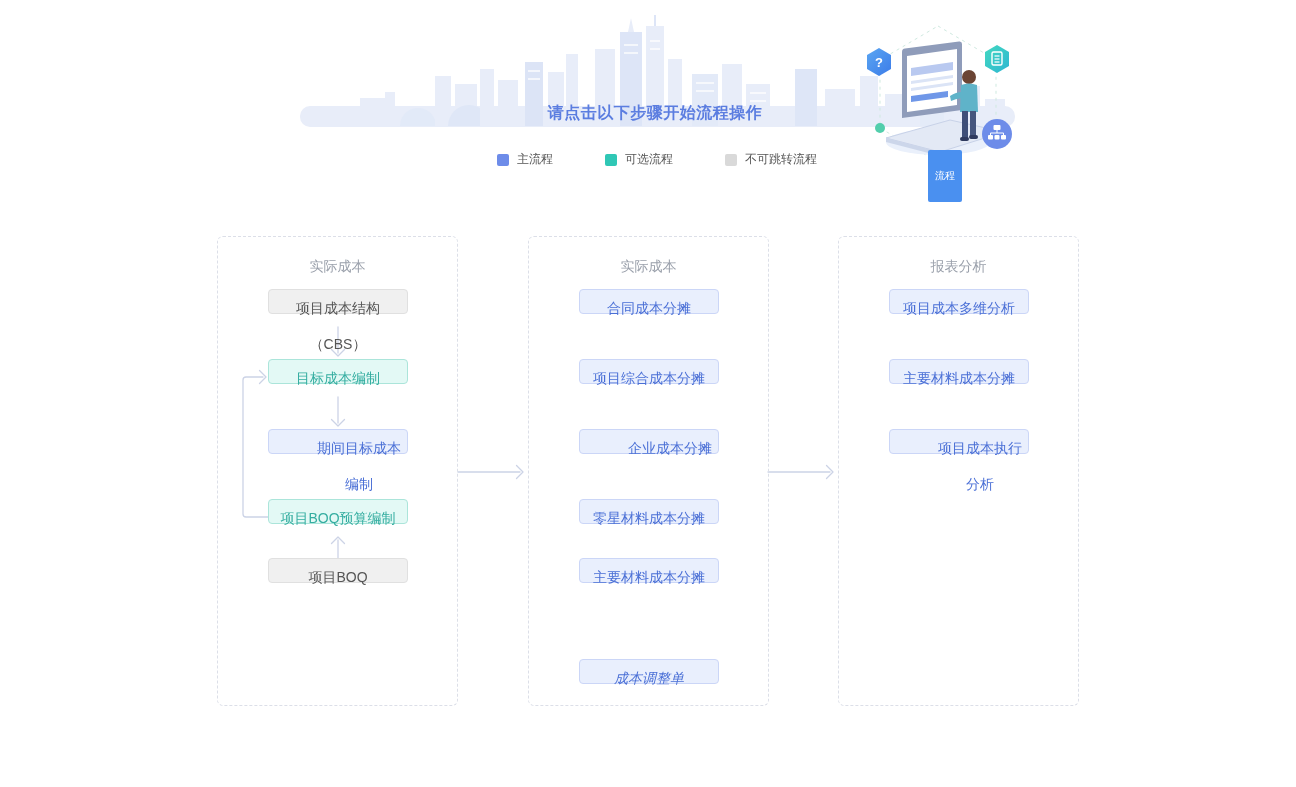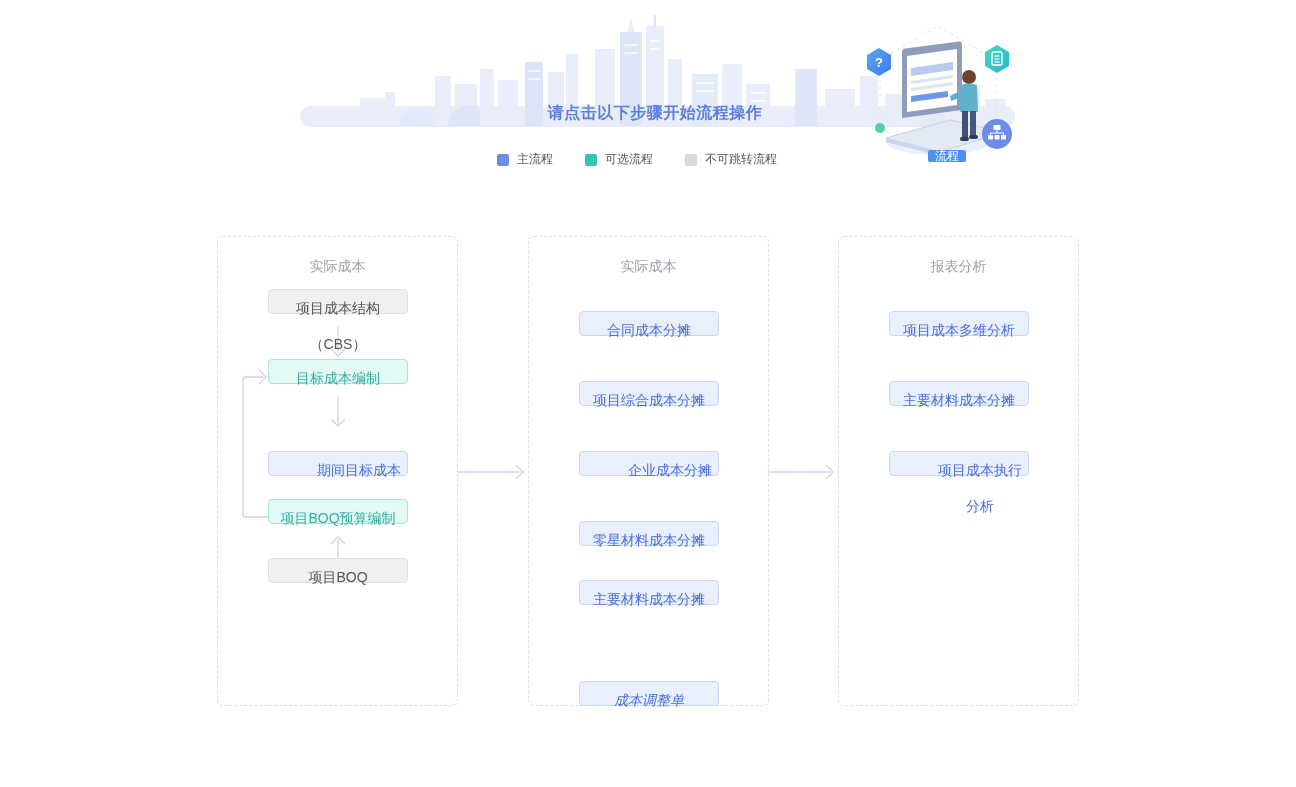--- a/index.html
+++ b/index.html
@@ -3,45 +3,45 @@
 <meta charset="utf-8">
 <style>
   html,body{margin:0;padding:0;background:#fff;}
   .page{position:relative;width:1296px;height:787px;background:#fff;overflow:hidden;
         font-family:"Liberation Sans","DejaVu Sans",sans-serif;}
 
   
   .skyline{position:absolute;left:300px;top:14px;width:715px;height:120px;}
   .hero-title{position:absolute;left:450px;top:103px;width:410px;text-align:center;
               font-size:16px;font-weight:600;color:var(--title-blue);letter-spacing:.5px;}
-  .legend{position:absolute;left:497px;top:151px;display:flex;gap:32px;align-items:center;}
+  .legend{position:absolute;left:497px;top:151px;display:flex;gap:52px;align-items:center;}
   .legend-item{display:flex;align-items:center;gap:8px;}
   .legend-swatch{width:12px;height:12px;border-radius:2px;}
   .legend-swatch.main{background:var(--accent-main);}
   .legend-swatch.optional{background:var(--accent-optional);}
   .legend-swatch.locked{background:var(--accent-locked);}
   .legend-label{font-size:12px;color:#555;}
   .illus{position:absolute;left:858px;top:22px;width:160px;height:150px;}
   .flow-badge{position:absolute;left:928px;top:150px;background:#4a90f0;color:#fff;
-              font-size:12px;line-height:12px;padding:0 7px;border-radius:2px;}
+              font-size:10px;line-height:12px;padding:20px 7px;border-radius:2px;}
 
   
   .panel{position:absolute;top:236px;width:241px;height:470px;border:1px dashed #dcdfe8;
          border-radius:6px;box-sizing:border-box;}
   .panel.col0{left:217px;}
   .panel.col1{left:528px;}
   .panel.col2{left:838px;}
   .panel-title{position:absolute;top:21px;left:0;width:100%;text-align:center;
                font-size:14px;color:#9aa0ab;}
   .node{position:absolute;left:50px;width:140px;height:25px;box-sizing:border-box;
         border-radius:4px;text-align:center;line-height:36px;font-size:14px;cursor:pointer;}
   .node.r0{top:52px;} .node.r1{top:122px;} .node.r2{top:192px;padding-left:42px;}
   .node.r3{top:262px;} .node.r4{top:321px;} .node.r5{top:422px;font-style:italic;}
   .node.main{background:var(--node-main-bg);border:1px solid var(--node-main-border);
-             color:var(--node-main-text);margin-top:22px;}
+             color:var(--node-main-text);}
   .node.optional{background:var(--node-optional-bg);border:1px solid var(--node-optional-border);
                  color:var(--node-optional-text);}
   .node.locked{background:var(--node-locked-bg);border:1px solid var(--node-locked-border);
                color:var(--node-locked-text);}
 
   .connectors{position:absolute;left:0;top:0;width:1296px;height:787px;pointer-events:none;}
   .connectors path,.connectors polyline{fill:none;stroke:var(--connector);stroke-width:1.3;
                                         stroke-linecap:round;stroke-linejoin:round;}
 </style>
 </head>

